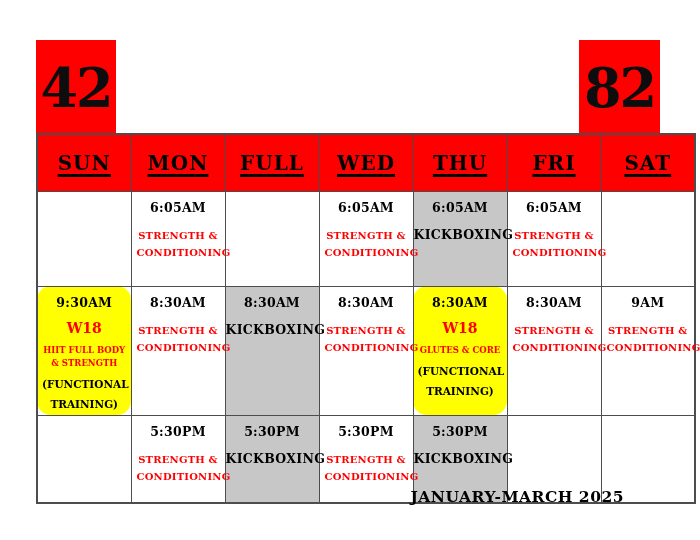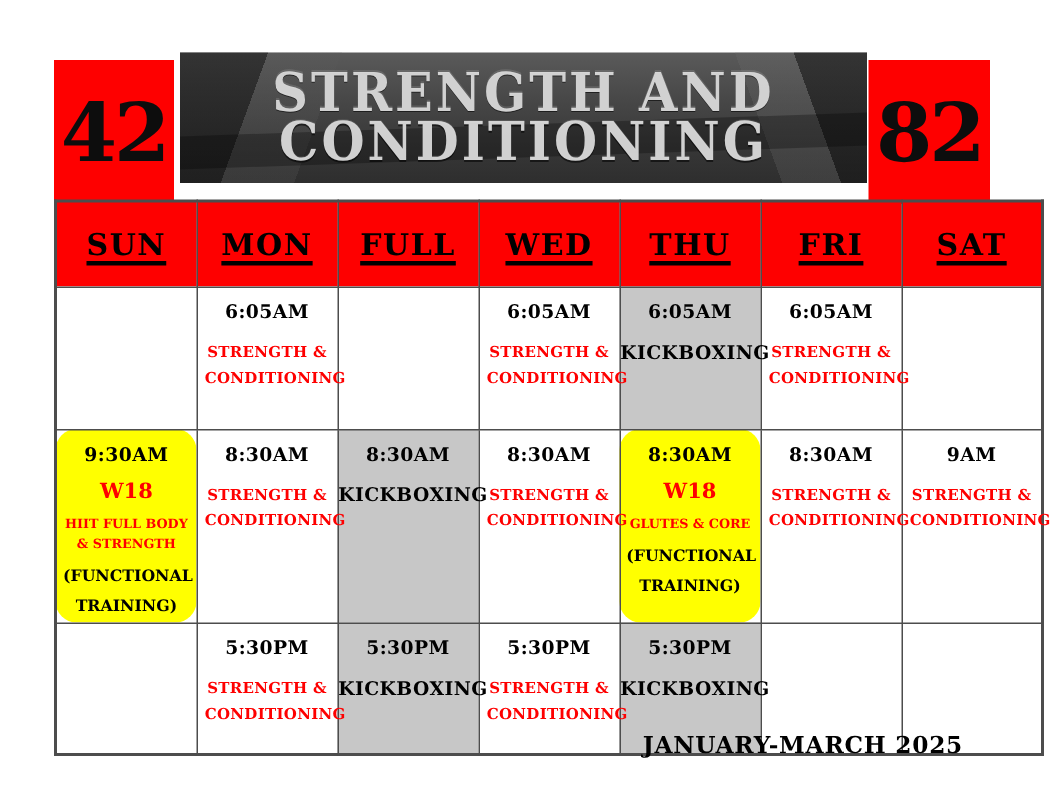--- a/index.html
+++ b/index.html
@@ -80,37 +80,33 @@
   .line{font-weight:bold;}
   .line.time{color:var(--ink);font-size:12.5px;letter-spacing:.3px;margin-bottom:12px;}
   .line.class-red{color:var(--red);font-size:10px;line-height:1.7;padding:0 5px;letter-spacing:.2px;}
   .line.class-black{color:var(--ink);font-size:12.5px;letter-spacing:.3px;}
   .line.w18{color:var(--red);font-size:14px;margin:-2px 0 8px 0;}
   .line.sub-red{color:var(--red);font-size:8.5px;line-height:1.55;padding:0 3px;}
   .line.note-black{color:var(--ink);font-size:10.5px;line-height:1.9;margin-top:5px;padding:0 4px;}
 
   
   .footer-period{
-    position:absolute;right:58px;top:487px;
+    position:absolute;right:76px;top:487px;
     color:var(--ink);font-weight:bold;font-size:15.5px;letter-spacing:.5px;
   }
 </style>
 </head>
 <body>
 
 <div class="page">
 
   <div class="num-box left">
     <span>42</span>
   </div>
 
-  <div class="banner">
-    <div class="banner-line">STRENGTH AND</div>
-    <div class="banner-line">CONDITIONING</div>
-  </div>
 
   <div class="num-box right">
     <span>82</span>
   </div>
 
   <table class="schedule">
     <thead>
       <tr>
           <th><span class="day-label">SUN</span></th>
           <th><span class="day-label">MON</span></th>

